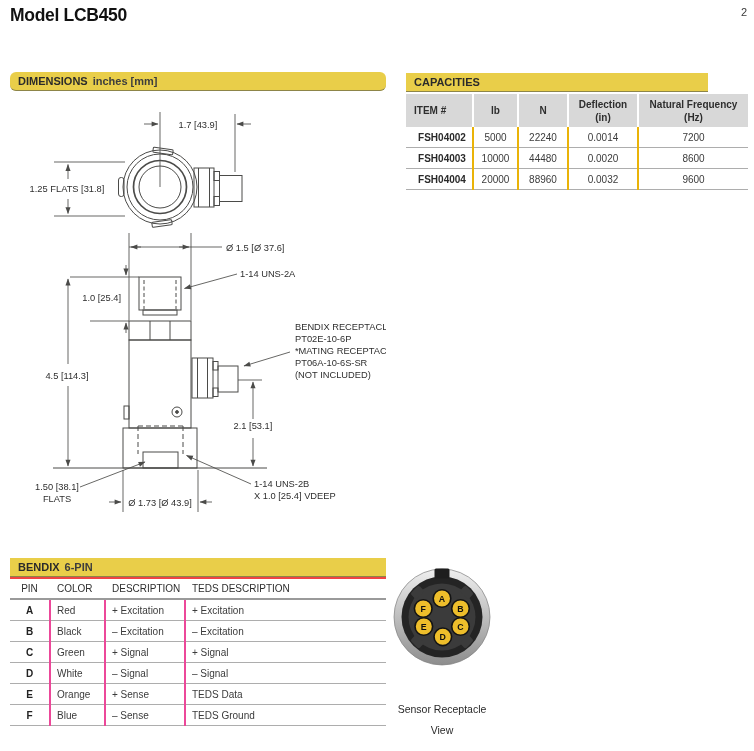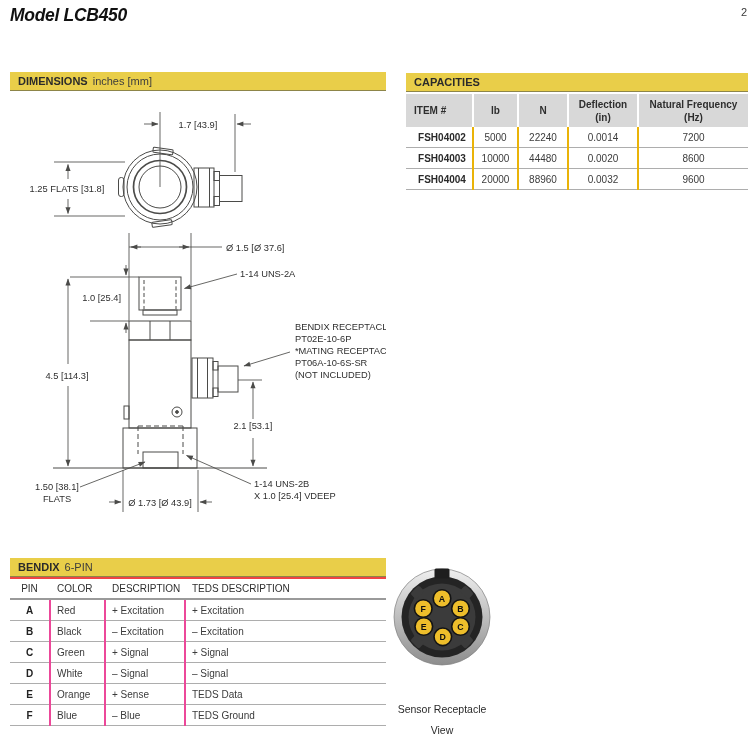--- a/index.html
+++ b/index.html
@@ -1,24 +1,24 @@
 <!DOCTYPE html>
 <html><head>
 <meta charset="utf-8">
 <style>
   html,body{margin:0;padding:0;}
   body{width:754px;height:751px;background:#ffffff;font-family:"Liberation Sans",sans-serif;position:relative;overflow:hidden;color:#2e2e2e;}
   .abs{position:absolute;}
-  .page-title{left:10px;top:5px;font-size:17.5px;font-weight:700;color:#111;letter-spacing:-0.3px;font-style:italic;}
+  .page-title{left:10px;top:5px;font-size:17.5px;font-weight:700;color:#111;letter-spacing:-0.3px;}
   .page-no{right:7px;top:6px;font-size:11px;color:#3a3a3a;}
   .bar{height:19px;background:#E9CE49;border-bottom:1px solid #8D8549;display:flex;align-items:center;gap:5px;padding-left:8px;box-sizing:border-box;font-size:11px;color:#2b2b2b;}
   .bar .t{font-weight:700;}
-  .bar .s{font-weight:400;color:#3d3d3d;}
-  .dims-bar{left:10px;top:72px;width:376px;}
-  .cap-bar{left:406px;top:73px;width:342px;}
+  .bar .s{font-weight:700;color:#3d3d3d;}
+  .dims-bar{left:10px;top:72px;width:376px;border-radius:6px;}
+  .cap-bar{left:406px;top:73px;width:302px;}
   .bendix-bar{left:10px;top:558px;width:376px;}
 
   table{border-collapse:collapse;table-layout:fixed;}
   .cap-table{left:406px;top:94px;width:342px;font-size:10px;color:#3b3b3b;}
   .cap-table th{background:#D8D8D8;font-weight:700;color:#2e2e2e;height:33px;padding:0 2px;text-align:center;vertical-align:middle;border-left:2px solid #fff;line-height:1.3;}
   .cap-table th:first-child{border-left:none;text-align:left;padding-left:8px;}
   .cap-table td{text-align:center;padding:4.5px 2px;border-bottom:1.6px solid #ADADAD;border-left:2px solid #eab308;}
   .cap-table td:first-child{border-left:none;text-align:center;font-weight:700;color:#2a2a2a;padding-left:8px;}
 
   .bendix-table{left:10px;top:577px;width:376px;font-size:10px;color:#3b3b3b;}
@@ -249,21 +249,21 @@
     </tr>
     <tr>
       <td>E</td>
       <td>Orange</td>
       <td>+ Sense</td>
       <td>TEDS Data</td>
     </tr>
     <tr>
       <td>F</td>
       <td>Blue</td>
-      <td>– Blue</td>
+      <td>– Sense</td>
       <td>TEDS Ground</td>
     </tr>
   </tbody>
 </table>
 
 <svg class="abs receptacle" width="110" height="112" viewBox="0 0 110 112">
   <defs>
     <linearGradient id="rg" x1="0" y1="0" x2="0" y2="1">
       <stop offset="0" stop-color="#efefef"></stop>
       <stop offset="1" stop-color="#8d8d8d"></stop>

